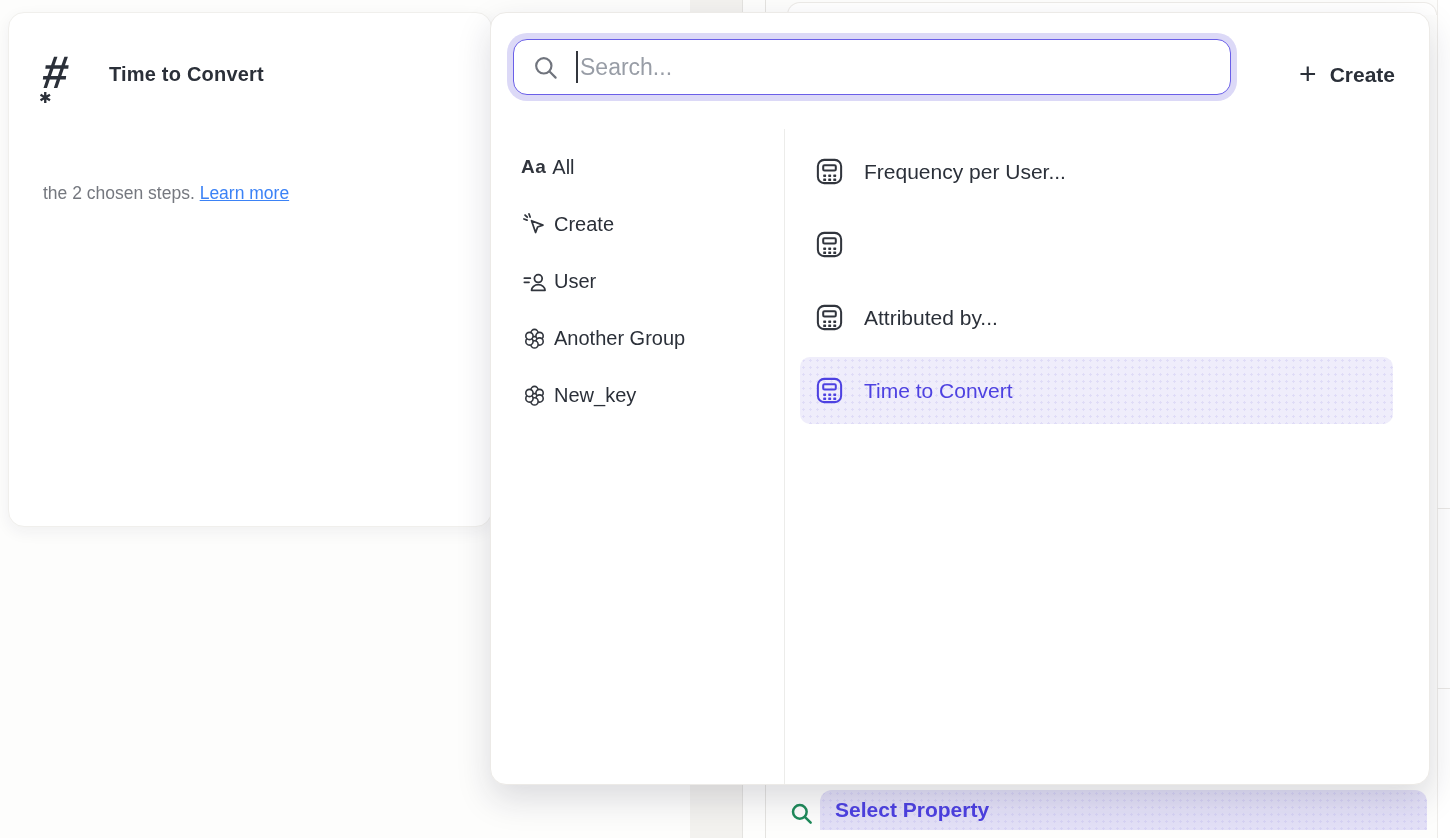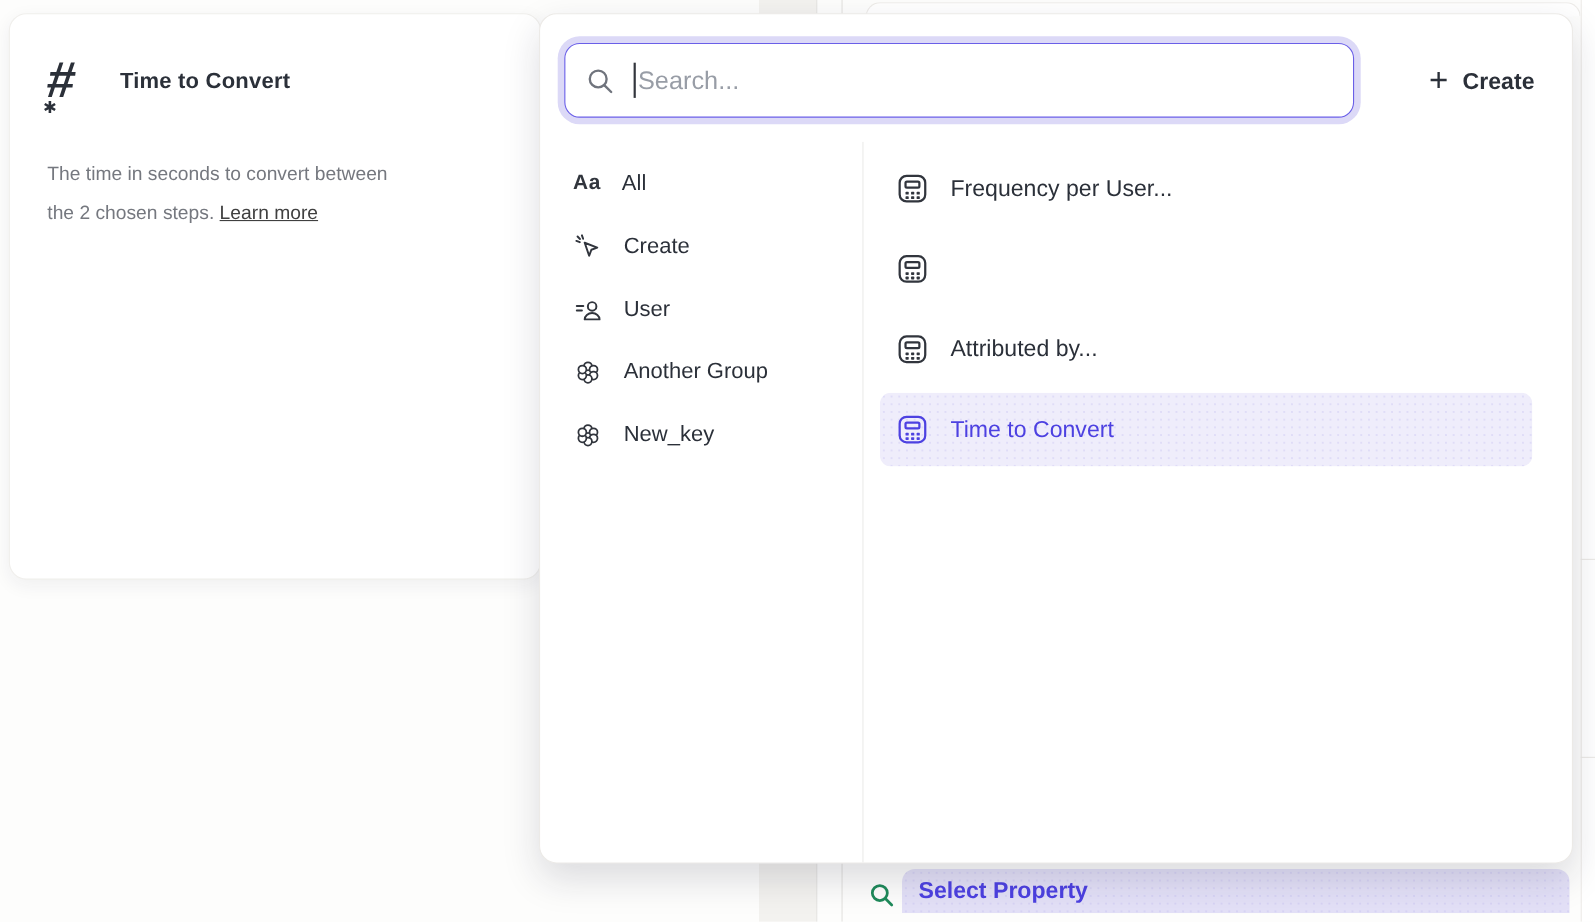--- a/index.html
+++ b/index.html
@@ -34,49 +34,49 @@
   .tooltip-card{
     position:absolute;left:8px;top:12px;width:482px;height:513px;background:#fff;
     border:1px solid #f0efec;border-radius:16px;
     box-shadow:0 5px 16px rgba(40,40,60,.06);
   }
   .hash-icon{position:absolute;left:34px;top:36px;width:56px;height:64px;color:#2b3039;}
   .hash-icon .hash{font-size:46px;font-weight:700;display:inline-block;transform:skewX(-7deg);line-height:1;}
   .hash-icon .star{position:absolute;left:-4px;bottom:6px;font-size:15px;}
   .tooltip-title{position:absolute;left:100px;top:50px;font-size:20px;font-weight:700;letter-spacing:.2px;}
   .tooltip-desc{position:absolute;left:34px;top:128px;width:402px;font-size:17.5px;line-height:35px;color:#75787f;}
-  .learn-more{color:#404040;text-decoration:underline;cursor:pointer;}
+  .learn-more{color:#3b82f6;text-decoration:underline;cursor:pointer;}
 
   
   .picker-panel{
     position:absolute;left:490px;top:12px;width:940px;height:773px;background:#fff;
     border:1px solid #eceae7;border-radius:16px;box-sizing:border-box;
     box-shadow:0 14px 34px rgba(30,30,55,.15);
   }
   .search-box{
-    position:absolute;left:22px;top:26px;width:718px;height:68px;box-sizing:border-box;
+    position:absolute;left:22px;top:26px;width:718px;height:56px;box-sizing:border-box;
     border:1.5px solid #6a5fe8;border-radius:14px;background:#fff;
     box-shadow:0 0 0 6px #dcd9f7;
     display:flex;align-items:center;padding:16px 18px;cursor:text;
   }
   .search-box svg{flex:0 0 auto;color:#70747d;}
   .caret{width:2px;height:32px;background:#33363d;margin-left:17px;margin-right:2px;}
   .search-placeholder{font-size:23px;color:#989da6;}
   .create-btn{
     position:absolute;right:34px;top:42px;height:40px;display:flex;align-items:center;gap:13px;
     cursor:pointer;color:#2b3039;
   }
   .create-btn .plus{font-size:30px;font-weight:300;line-height:1;margin-top:-3px;}
   .create-btn .lbl{font-size:21px;font-weight:600;}
 
   .v-divider{position:absolute;left:293px;top:116px;width:1px;height:655px;background:#ececea;}
 
   .cat-list{position:absolute;left:16px;top:130px;width:262px;}
   .cat-row{
-    height:48px;margin-bottom:9px;display:flex;align-items:center;gap:19px;
+    height:48px;margin-bottom:9px;display:flex;align-items:center;gap:6px;
     padding:0 14px;border-radius:10px;cursor:pointer;font-size:20px;color:#2b3039;
   }
   .cat-row svg,.cat-row .txt-icon{flex:0 0 auto;color:#31353d;}
   .cat-row .txt-icon{font-size:19px;font-weight:600;letter-spacing:.5px;}
   .cat-row.selected{
     background:#ece9fa;color:#4d41e1;
     background-image:radial-gradient(rgba(110,100,220,.12) 1px,transparent 1.2px);
     background-size:7px 7px;
   }
   .cat-row.selected svg{color:#4d41e1;}
@@ -118,21 +118,21 @@
   <span>Select Property</span>
 </div>
 
 <div class="tooltip-card">
   <div class="hash-icon">
     <span class="hash">#</span>
     <span class="star">✱</span>
   </div>
   <div class="tooltip-title">Time to Convert</div>
   <div class="tooltip-desc">
-    <span>The time in seconds to convert between</span><br>
+    <br>
     <span>the 2 chosen steps.</span>
     <a class="learn-more">Learn more</a>
   </div>
 </div>
 
 <div class="picker-panel">
 
   <div class="search-box">
     <svg width="27" height="27" viewBox="0 0 24 24" fill="none" stroke="currentColor" stroke-width="1.9" stroke-linecap="round">
       <circle cx="10.5" cy="10.5" r="6.8"></circle>

